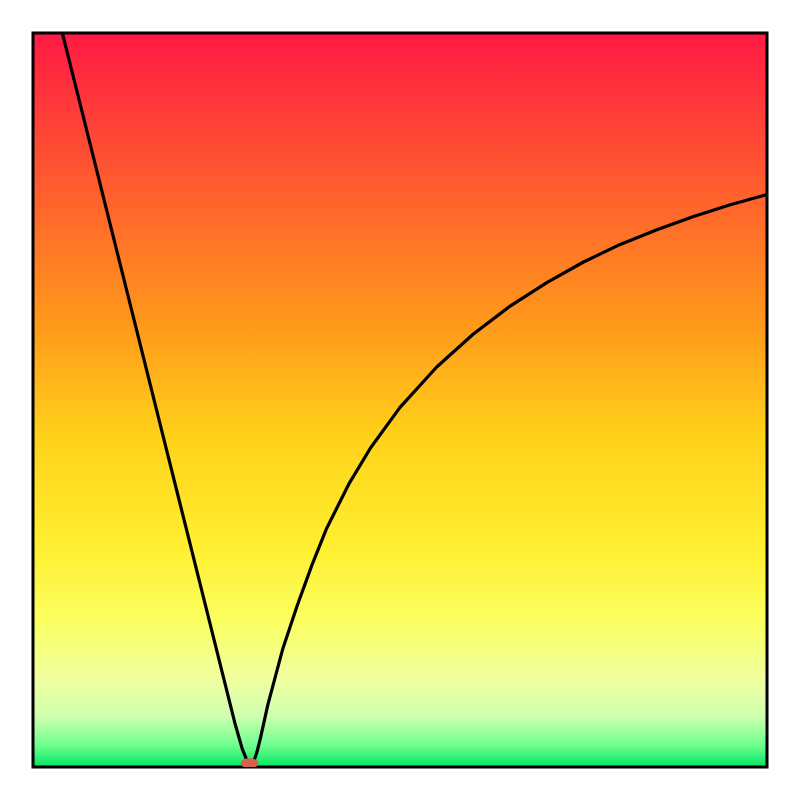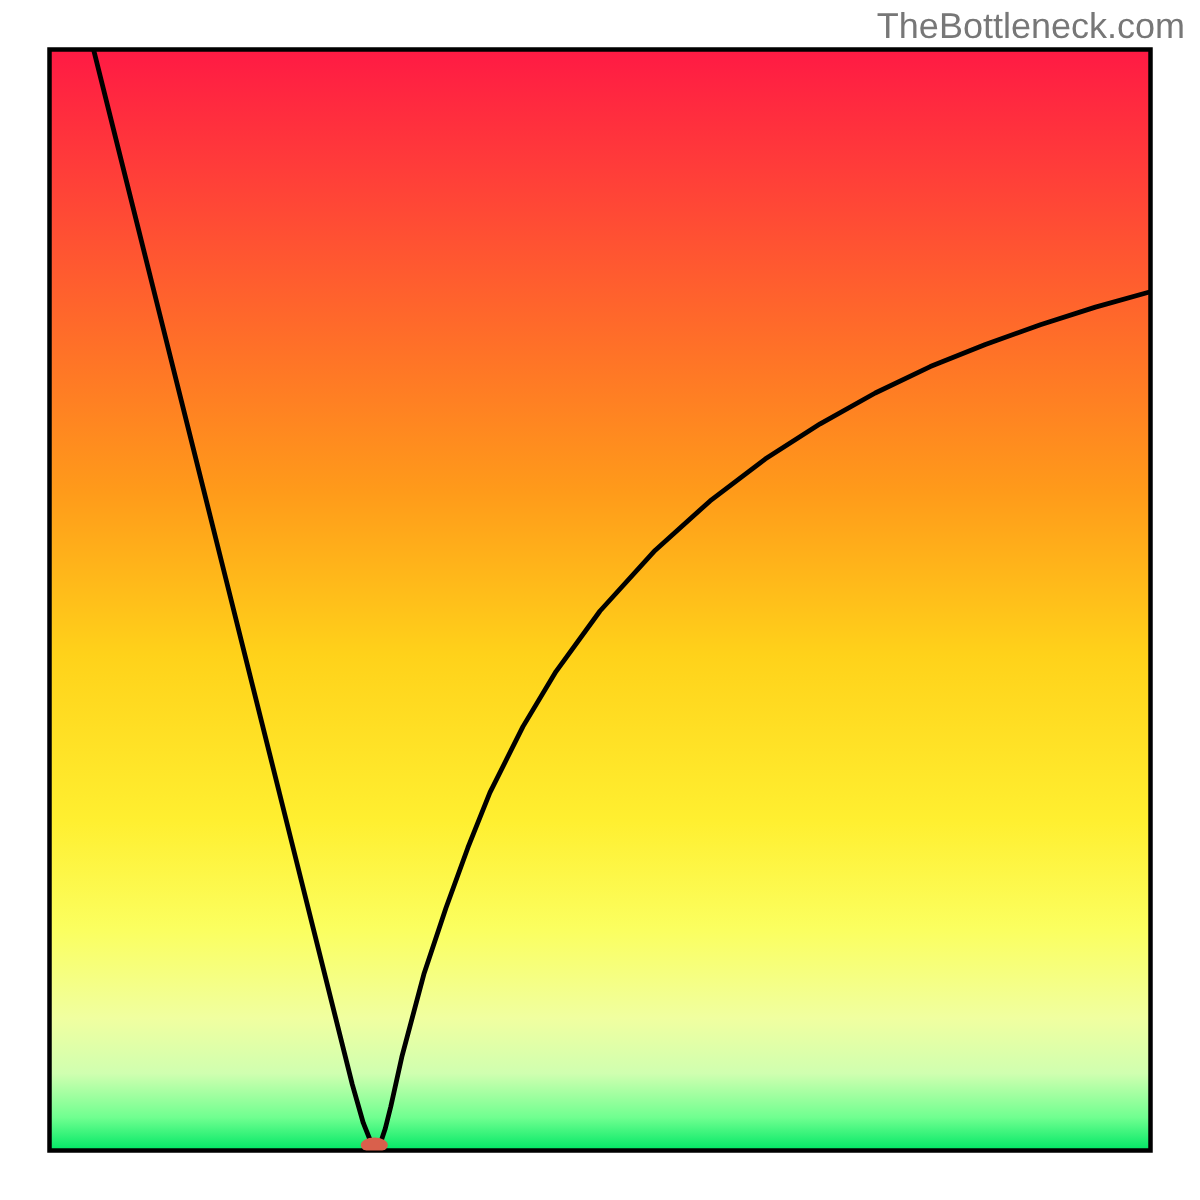--- a/index.html
+++ b/index.html
@@ -28,21 +28,20 @@
   svg.plot {
     position: absolute;
     top: 0;
     left: 0;
   }
 </style>
 </head>
 <body>
 
 <div class="chart-container">
-  <div class="watermark">TheBottleneck.com</div>
   <svg class="plot" width="800" height="800" viewBox="0 0 800 800">
     <defs>
       <linearGradient id="bg-grad" x1="0" y1="0" x2="0" y2="1">
           <stop offset="0%" stop-color="#ff1a44"></stop>
           <stop offset="10%" stop-color="#ff3a3a"></stop>
           <stop offset="25%" stop-color="#ff6a2a"></stop>
           <stop offset="40%" stop-color="#ff9a1a"></stop>
           <stop offset="55.00000000000001%" stop-color="#ffd21a"></stop>
           <stop offset="70%" stop-color="#ffef30"></stop>
           <stop offset="80%" stop-color="#fbff60"></stop>

